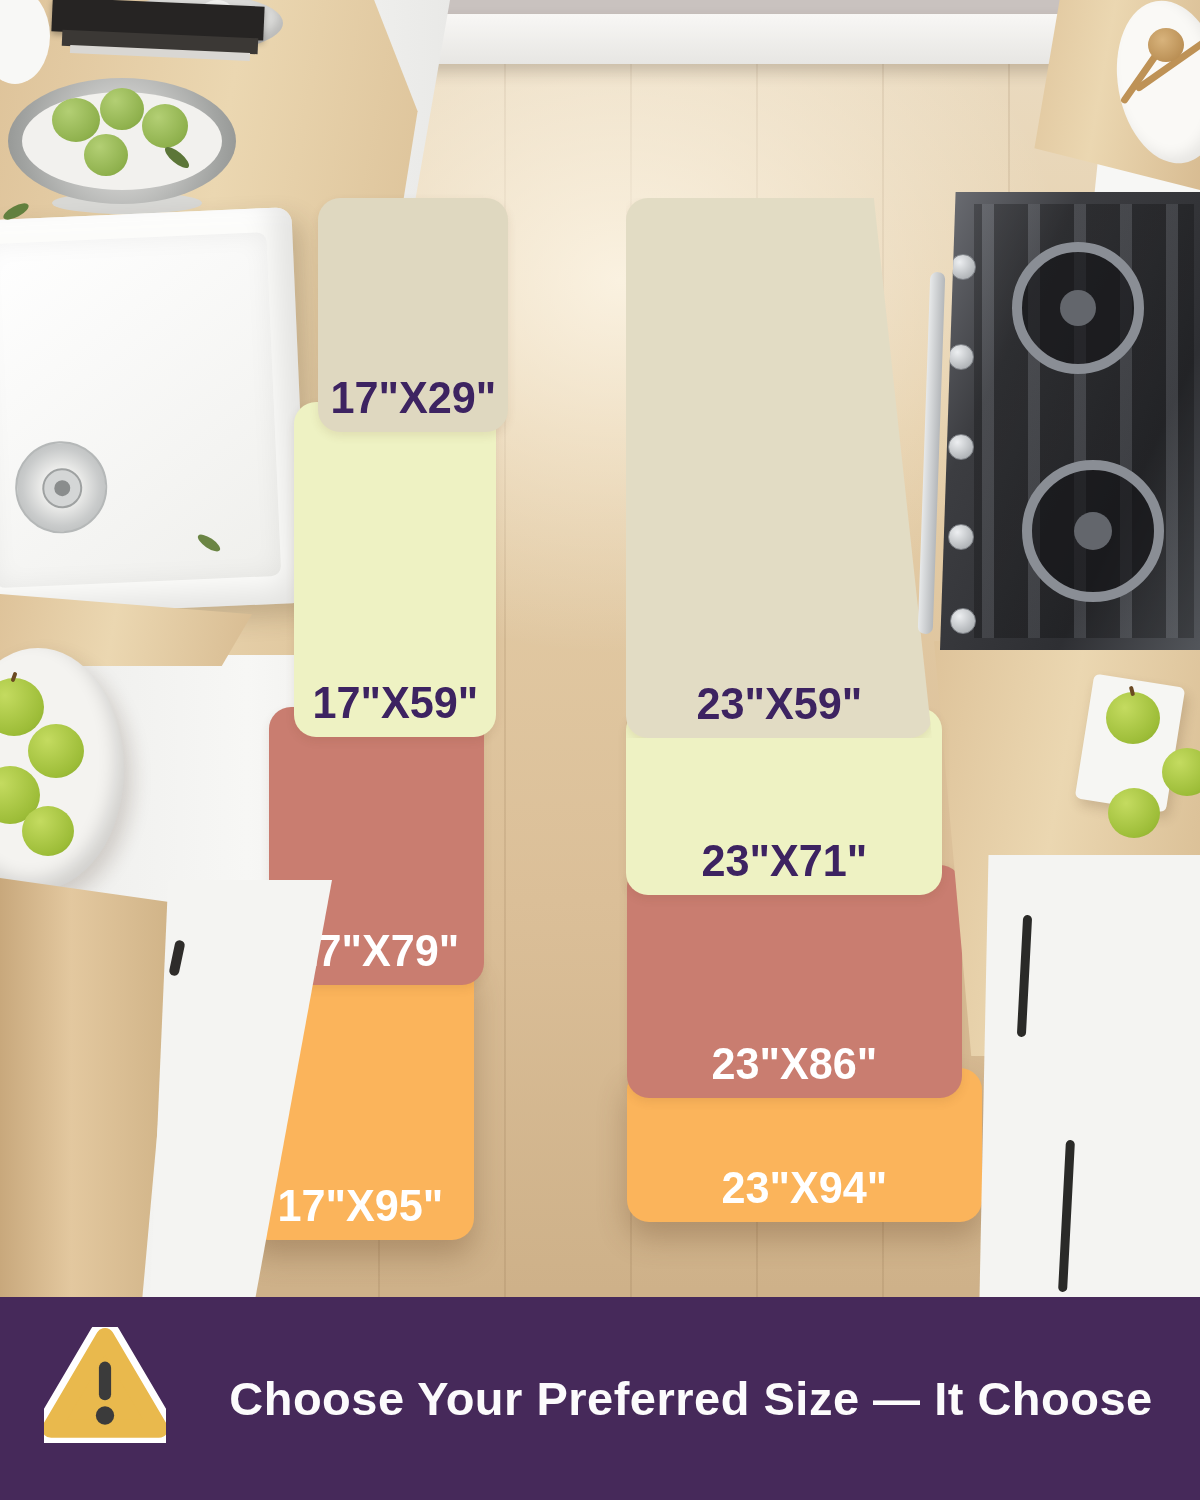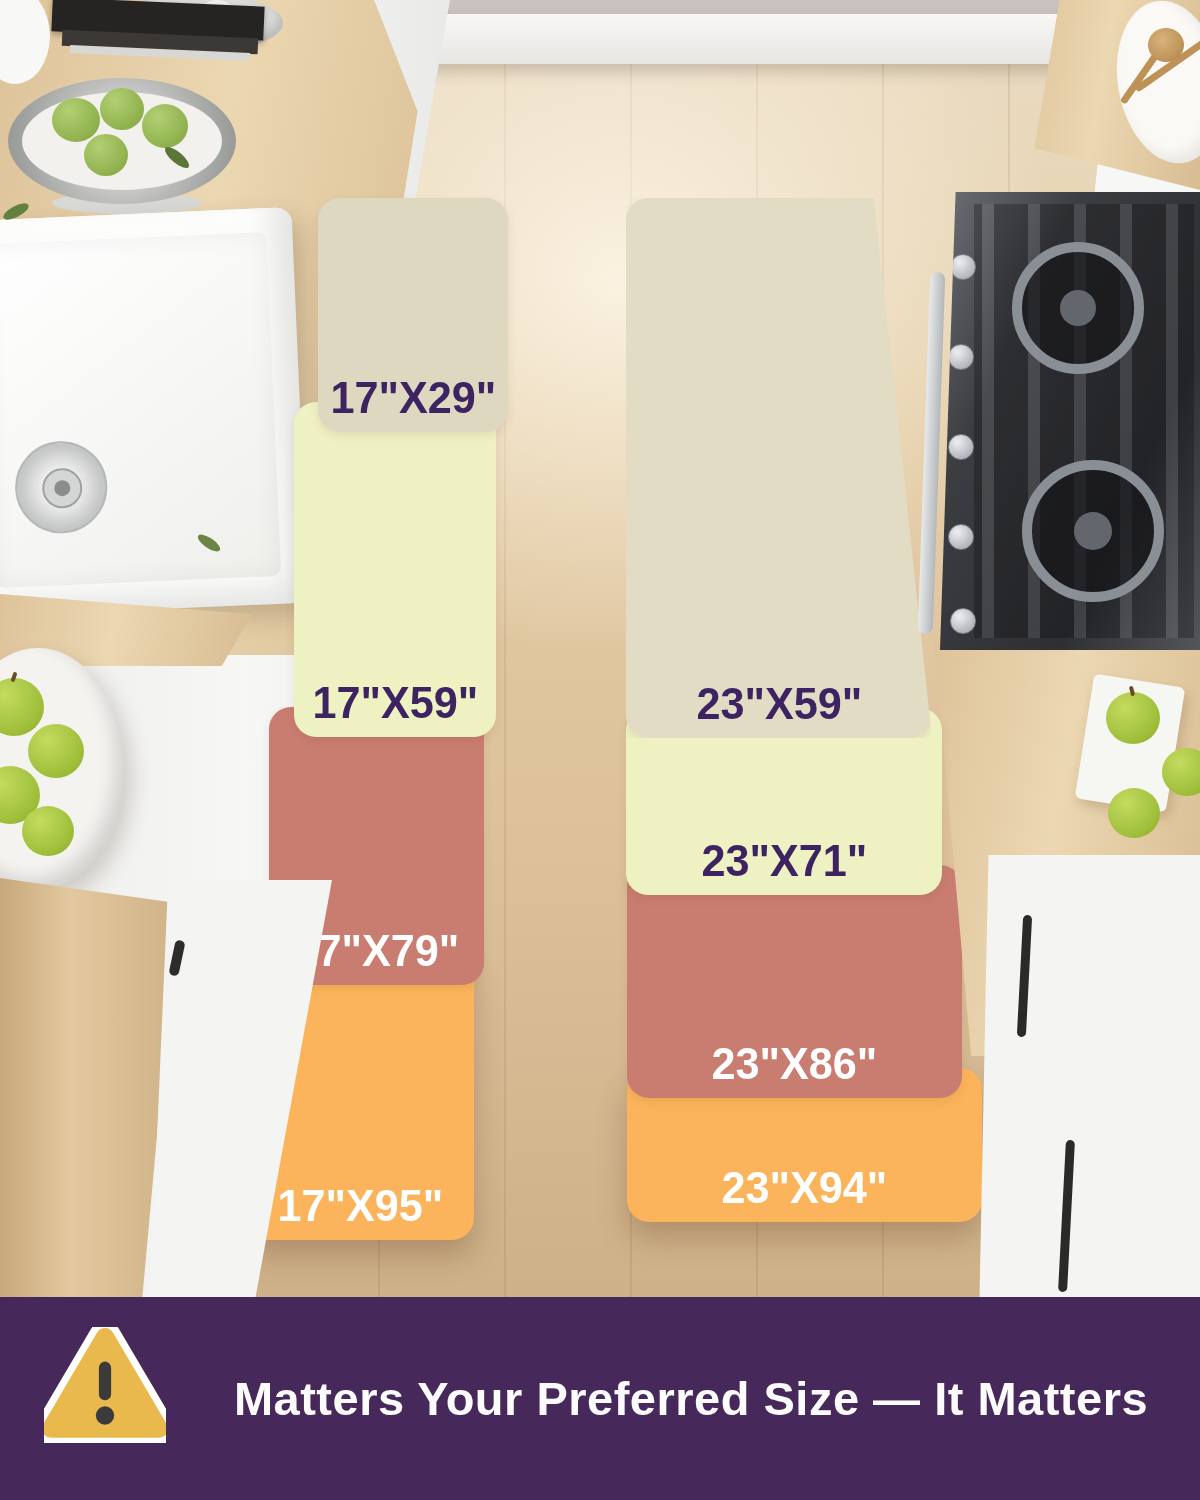--- a/index.html
+++ b/index.html
@@ -222,16 +222,16 @@
     </div>
   </div>
 
   <div class="banner" style="background-color: rgb(70, 41, 90);">
     <svg class="warning-svg" viewBox="0 0 120 114">
       <polygon points="60,10 113,100 7,100" fill="#FFFFFF" stroke-width="32" stroke-linejoin="round" stroke="#FFFFFF"></polygon>
       <polygon points="60,10 113,100 7,100" stroke-width="18" stroke-linejoin="round" fill="#E9B94D" stroke="#E9B94D"></polygon>
       <rect x="54" y="34" width="12" height="38" rx="6" fill="#3B3B3B"></rect>
       <circle cx="60" cy="87" r="9" fill="#3B3B3B"></circle>
     </svg>
-    <div class="banner-text" style="color: rgb(252, 251, 252);">Matters Your Preferred Size — It Matters</div>
+    <div class="banner-text" style="color: rgb(252, 251, 252);">Choose Your Preferred Size — It Choose</div>
   </div>
 
 </div>
 
 </body></html>

